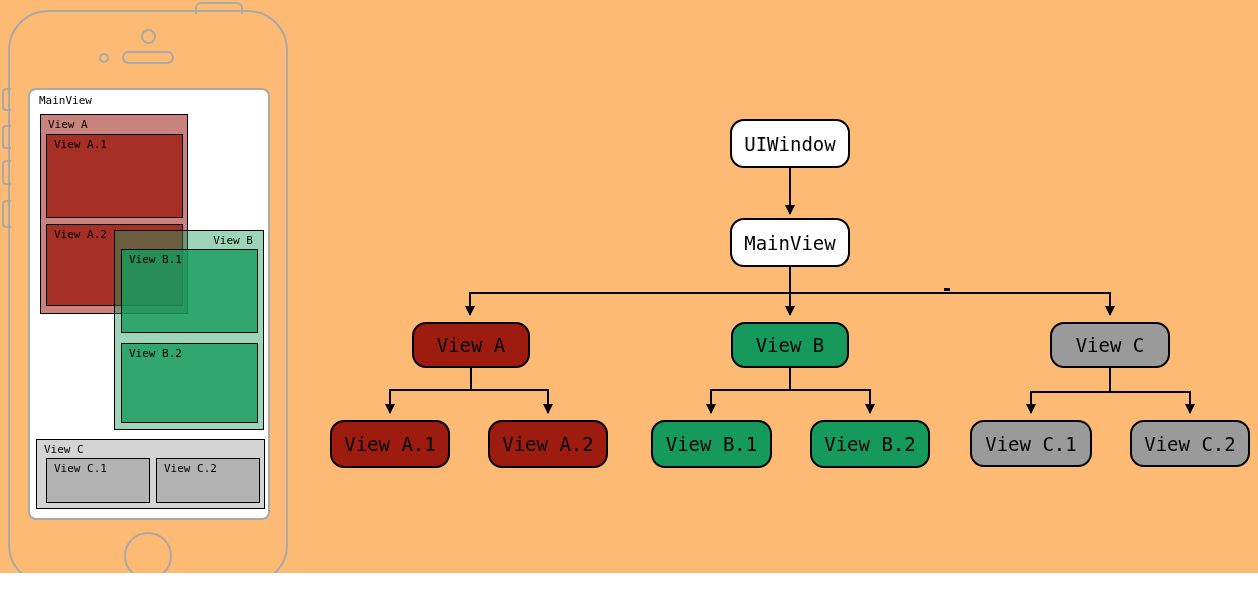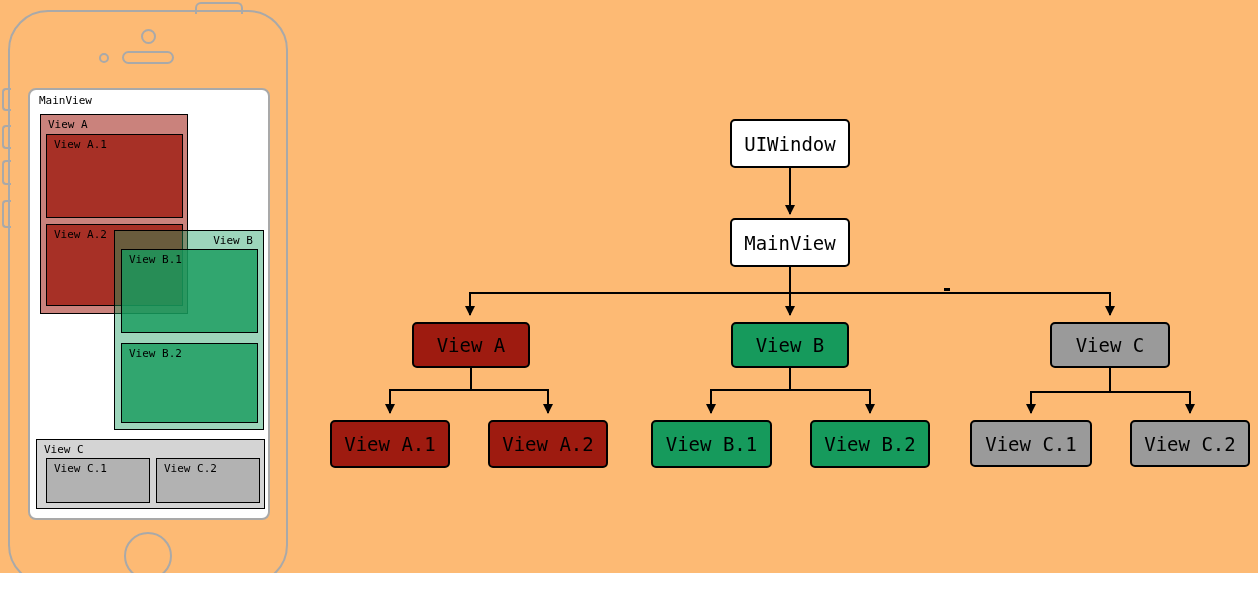--- a/index.html
+++ b/index.html
@@ -24,21 +24,21 @@
   .vlabel{position:absolute;left:7px;top:3px;white-space:nowrap;}
   .vlabel.right{left:auto;right:10px;}
   .fill-a-container{background:rgba(158,27,16,0.55);}
   .fill-a-child{background:rgba(158,27,16,0.80);}
   .fill-b-container{background:rgba(22,154,92,0.42);}
   .fill-b-child{background:rgba(22,154,92,0.80);}
   .fill-c-container{background:var(--gray-light,#D4D4D4);}
   .fill-c-child{background:var(--gray-mid,#B2B2B2);}
   
   .node{
-    position:absolute;border:2px solid #000;border-radius:5px;
+    position:absolute;border:2px solid #000;border-radius:14px;
     display:flex;align-items:center;justify-content:center;
     font-size:19px;white-space:nowrap;
   }
   .node.white{background:#fff;}
   .node.red{background:var(--red,#9E1B10);}
   .node.green{background:var(--green,#169A5C);}
   .node.gray{background:var(--gray,#9A9A9A);}
   svg.connectors{position:absolute;left:0;top:0;}
 </style>
 </head>

